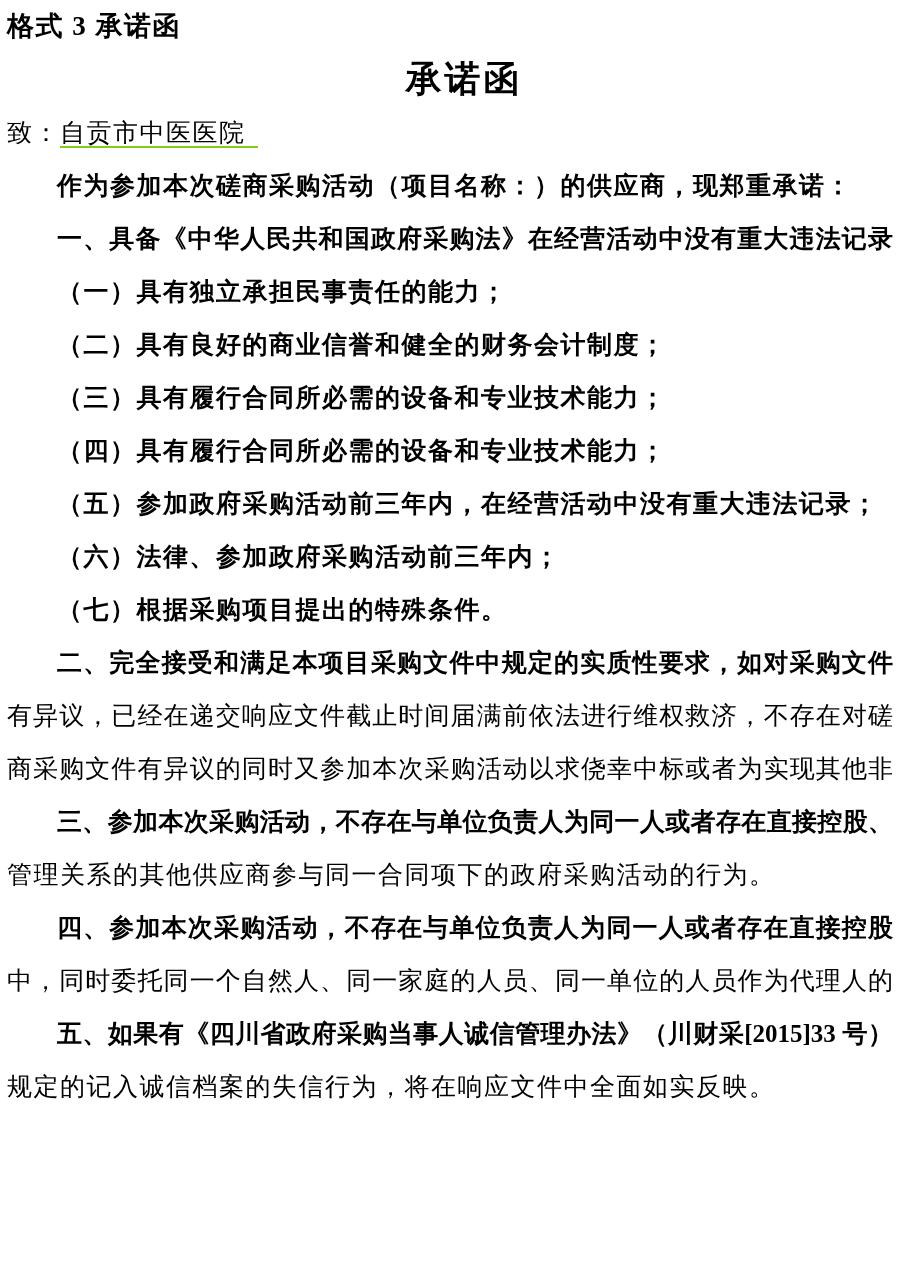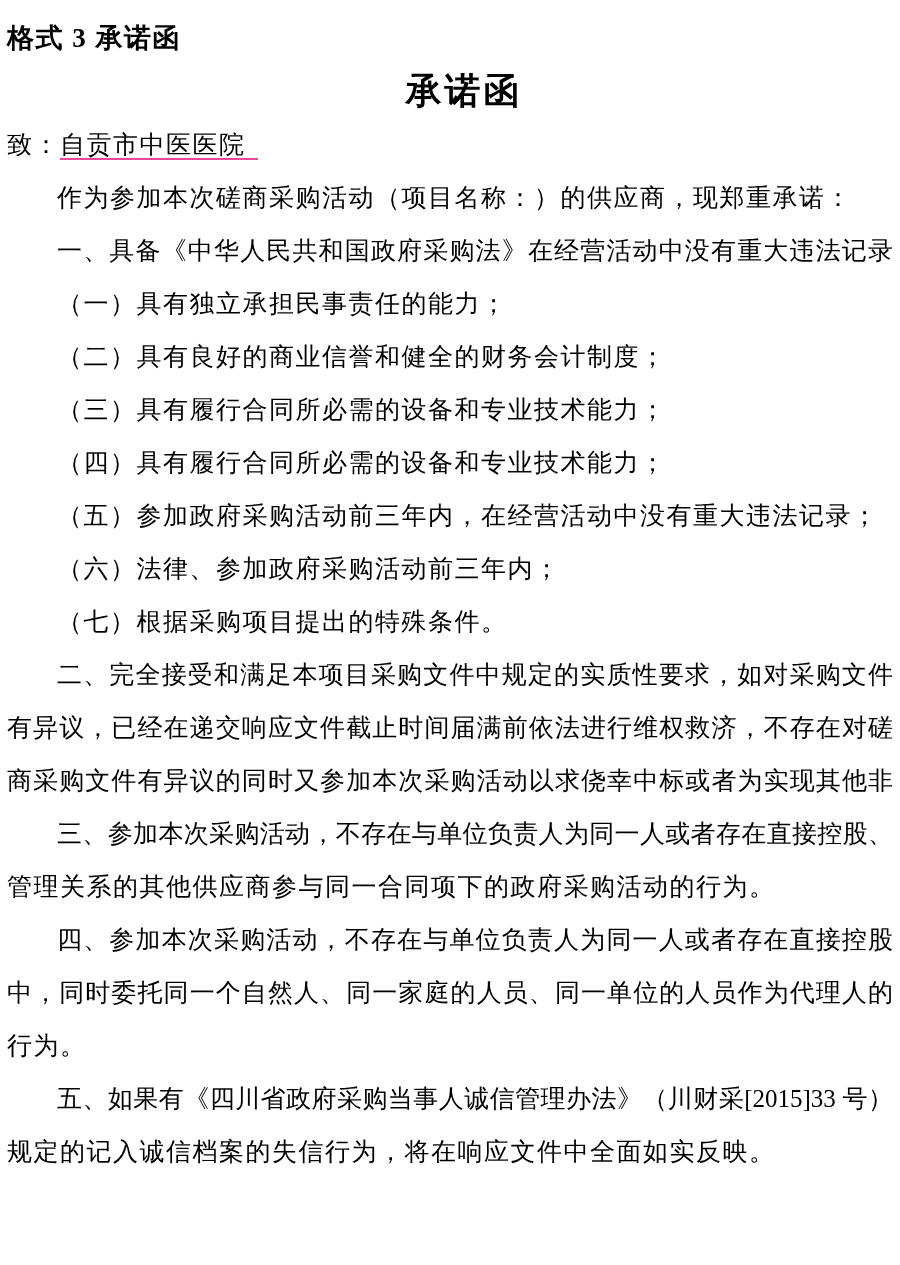--- a/index.html
+++ b/index.html
@@ -7,59 +7,59 @@
   body { width: 900px; }
 
   .page {
     position: relative;
     width: 900px;
     height: 1265px;
     background: #ffffff;
     color: #000000;
     font-family: "Liberation Serif", "DejaVu Serif", serif;
     font-size: 25px;
-    padding: 12px 7px 0 7px;
+    padding: 0 7px 0 7px;
     overflow: hidden;
     border-radius: 11px;
   }
 
   .line {
     height: 53px;
     line-height: 53px;
     letter-spacing: 1.5px;
     white-space: nowrap;
   }
 
   
   .line.fill {
     letter-spacing: 0;
     white-space: normal;
     text-align: justify;
     text-align-last: justify;
     text-justify: inter-character;
   }
 
-  .ind    { text-indent: 50px; }  
+  .ind    { text-indent: 50px; font-weight: bold; }  
   .ind-sm { text-indent: 25px; }  
 
   .page-header {
     font-weight: bold;
     font-size: 27px;
   }
 
   .doc-title {
     font-weight: bold;
     font-size: 36px;
     text-align: center;
     letter-spacing: 3px;
     padding-left: 28px; 
   }
 
   .underlined {
-    border-bottom: 2px solid #ec4899;
+    border-bottom: 2px solid #84cc16;
     padding-right: 12px;
   }
 </style>
 </head>
 <body>
 
 <div class="page">
 
   <div class="line page-header">格式 3 承诺函</div>
 
@@ -79,18 +79,17 @@
       <div class="line ind">（五）参加政府采购活动前三年内，在经营活动中没有重大违法记录；</div>
       <div class="line ind">（六）法律、参加政府采购活动前三年内；</div>
       <div class="line ind">（七）根据采购项目提出的特殊条件。</div>
       <div class="line ind fill">二、完全接受和满足本项目采购文件中规定的实质性要求，如对采购文件</div>
       <div class="line fill">有异议，已经在递交响应文件截止时间届满前依法进行维权救济，不存在对磋</div>
       <div class="line fill">商采购文件有异议的同时又参加本次采购活动以求侥幸中标或者为实现其他非</div>
       <div class="line ind fill">三、参加本次采购活动，不存在与单位负责人为同一人或者存在直接控股、</div>
       <div class="line">管理关系的其他供应商参与同一合同项下的政府采购活动的行为。</div>
       <div class="line ind fill">四、参加本次采购活动，不存在与单位负责人为同一人或者存在直接控股</div>
       <div class="line fill">中，同时委托同一个自然人、同一家庭的人员、同一单位的人员作为代理人的</div>
-      <div class="line">行为。</div>
       <div class="line ind fill">五、如果有《四川省政府采购当事人诚信管理办法》（川财采[2015]33 号）</div>
       <div class="line">规定的记入诚信档案的失信行为，将在响应文件中全面如实反映。</div>
     </div>
 
 </div>
 
 </body></html>

